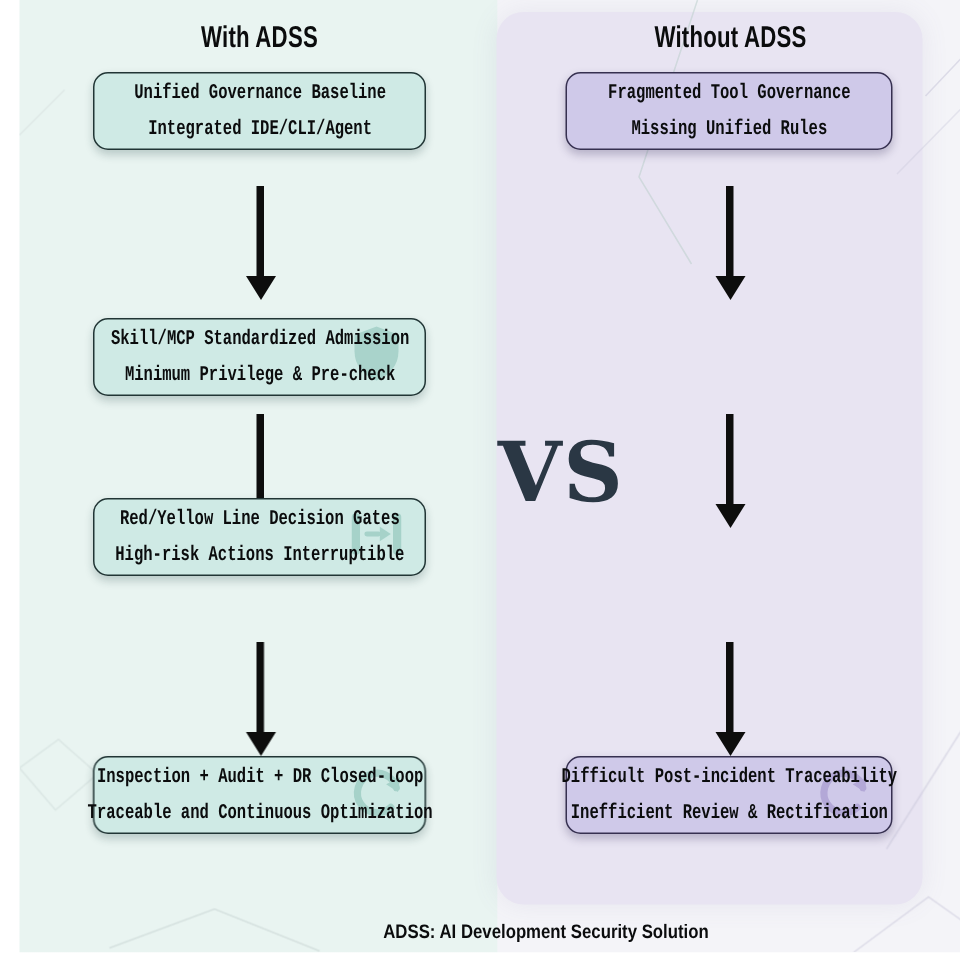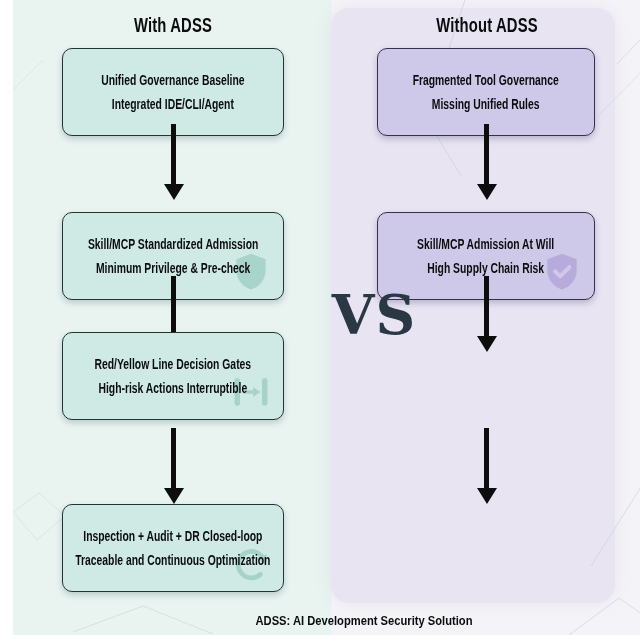--- a/index.html
+++ b/index.html
@@ -15,22 +15,22 @@
     box-shadow:0 0 18px rgba(120,110,160,.10);
   }
   .mesh{position:absolute;left:0;top:0;pointer-events:none;}
   .col-title{
     position:absolute;top:14px;text-align:center;font-weight:bold;font-size:20px;
     color:#0b0c0d;transform:scaleX(.74);letter-spacing:.2px;white-space:nowrap;
   }
   .col-title.left{left:0;width:320px;}
   .col-title.right{left:334px;width:280px;}
   .box{
-    position:absolute;height:88px;border-radius:10px;
-    display:flex;align-items:center;justify-content:center;box-sizing:border-box;
+    position:absolute;height:52px;border-radius:10px;
+    display:flex;align-items:center;justify-content:center;box-sizing:border-box;font-family:Liberation Mono, monospace;
   }
   .box.teal{
     width:222px;left:49px;background:#cfeae5;border:1.6px solid #213535;
     box-shadow:0 3px 6px rgba(25,60,60,.22);
   }
   .box.purple{
     width:218px;left:364px;background:#cfc9e9;border:1.6px solid #363050;
     box-shadow:0 3px 6px rgba(45,40,85,.26);
   }
   .t1{top:48px;} .t2{top:212px;} .t3{top:332px;} .t4{top:504px;}
@@ -143,40 +143,40 @@
       <div>Fragmented Tool Governance</div>
       <div>Missing Unified Rules</div>
     </div>
   </div>
 
   <div class="arrow rgt a1">
       <div class="shaft"></div>
       <div class="head"></div>
     </div>
 
-  <div class="box purple t2">
-    <svg class="wm" viewBox="0 0 24 24">
-      <path d="M12 2 L20 5 V11 C20 16.2 16.6 19.9 12 21.6 C7.4 19.9 4 16.2 4 11 V5 Z" fill="#b2a6d8"></path>
-      <path d="M8.2 11.6 L11 14.4 L16 9.4" fill="none" stroke="#cfc9e9" stroke-width="2.2" stroke-linecap="round" stroke-linejoin="round"></path>
-    </svg>
-    <div class="box-text">
-      <div>Skill/MCP Admission At Will</div>
-      <div>High Supply Chain Risk</div>
-    </div>
-  </div>
 
   <div class="arrow rgt a2">
       <div class="shaft"></div>
       <div class="head"></div>
     </div>
 
 
   <div class="arrow rgt a3">
       <div class="shaft"></div>
       <div class="head"></div>
     </div>
 
+  <div class="box purple t4">
+    <svg class="wm" viewBox="0 0 24 24">
+      <path d="M17.2 17.6 A7.2 7.2 0 1 1 19.2 10.4" fill="none" stroke="#afa3d4" stroke-width="2.6" stroke-linecap="round"></path>
+      <path d="M20.6 6.6 L19.8 12 L15.5 9.2 Z" fill="#afa3d4"></path>
+    </svg>
+    <div class="box-text">
+      <div>Difficult Post-incident Traceability</div>
+      <div>Inefficient Review &amp; Rectification</div>
+    </div>
+  </div>
 
   <div class="vs">VS</div>
 
   <div class="footer">ADSS: AI Development Security Solution</div>
 
 </div>
 
 </body></html>

